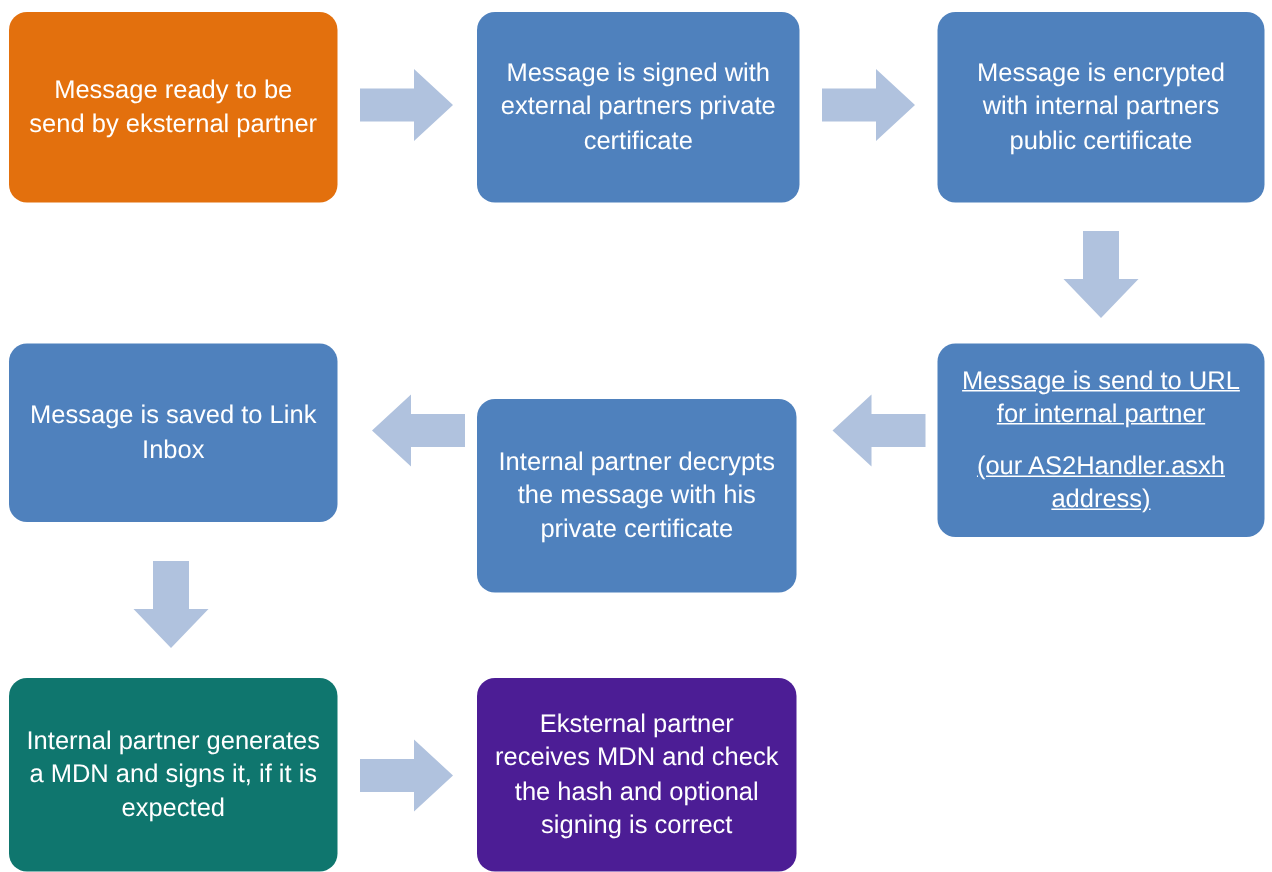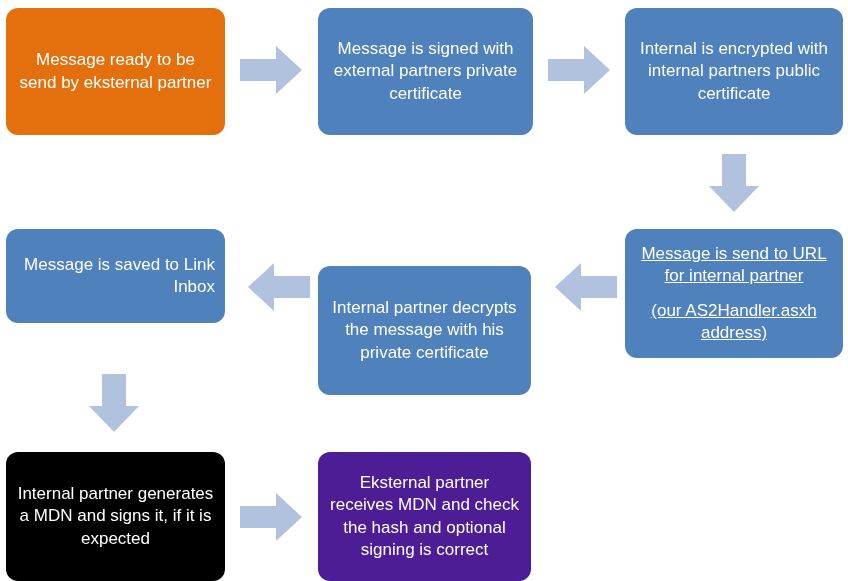--- a/index.html
+++ b/index.html
@@ -71,30 +71,30 @@
     <p>Message is signed with external partners private certificate</p>
   </div>
 
   <div class="arrow" id="arrow-2" style="left:548px; top:46px;">
     <svg width="62" height="48" viewBox="0 0 62 48" aria-hidden="true">
       <polygon points="0,13 36,13 36,0 62,24 36,48 36,35 0,35" fill="#B0C2DE"></polygon>
     </svg>
   </div>
 
   <div class="node" id="node-message-encrypted" style="left:625px; top:8px; width:218px; height:127px; background:#4F81BD;">
-    <p>Internal is encrypted with internal partners public certificate</p>
+    <p>Message is encrypted with internal partners public certificate</p>
   </div>
 
   <div class="arrow" id="arrow-3" style="left:709px; top:154px;">
     <svg width="50" height="58" viewBox="0 0 50 58" aria-hidden="true">
       <polygon points="13,0 37,0 37,32 50,32 25,58 0,32 13,32" fill="#B0C2DE"></polygon>
     </svg>
   </div>
 
-  <div class="node" id="node-saved-link-inbox" style="left:6px; top:229px; width:219px; height:94px; background:#4F81BD;text-align:right;">
+  <div class="node" id="node-saved-link-inbox" style="left:6px; top:229px; width:219px; height:119px; background:#4F81BD;">
     <p>Message is saved to Link Inbox</p>
   </div>
 
   <div class="arrow" id="arrow-5" style="left:248px; top:263px;">
     <svg width="62" height="48" viewBox="0 0 62 48" aria-hidden="true">
       <polygon points="62,13 26,13 26,0 0,24 26,48 26,35 62,35" fill="#B0C2DE"></polygon>
     </svg>
   </div>
 
   <div class="node" id="node-internal-decrypts" style="left:318px; top:229px; width:213px; height:129px; background:#4F81BD;margin-top:37px;">
@@ -111,21 +111,21 @@
     <p>Message is send to URL for internal partner</p>
     <p>(our AS2Handler.asxh address)</p>
   </div>
 
   <div class="arrow" id="arrow-6" style="left:89px; top:374px;">
     <svg width="50" height="58" viewBox="0 0 50 58" aria-hidden="true">
       <polygon points="13,0 37,0 37,32 50,32 25,58 0,32 13,32" fill="#B0C2DE"></polygon>
     </svg>
   </div>
 
-  <div class="node" id="node-generate-mdn" style="left:6px; top:452px; width:219px; height:129px; background:#000000;">
+  <div class="node" id="node-generate-mdn" style="left:6px; top:452px; width:219px; height:129px; background:#0f766e;">
     <p>Internal partner generates a MDN and signs it, if it is expected</p>
   </div>
 
   <div class="arrow" id="arrow-7" style="left:240px; top:493px;">
     <svg width="62" height="48" viewBox="0 0 62 48" aria-hidden="true">
       <polygon points="0,13 36,13 36,0 62,24 36,48 36,35 0,35" fill="#B0C2DE"></polygon>
     </svg>
   </div>
 
   <div class="node" id="node-receives-mdn" style="left:318px; top:452px; width:213px; height:129px; background:#4c1d95;">

